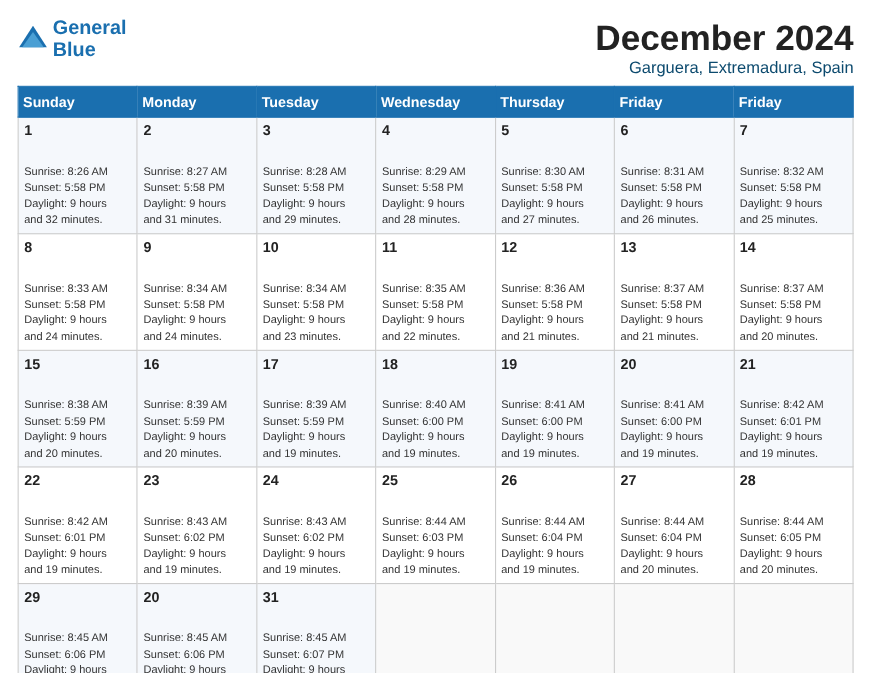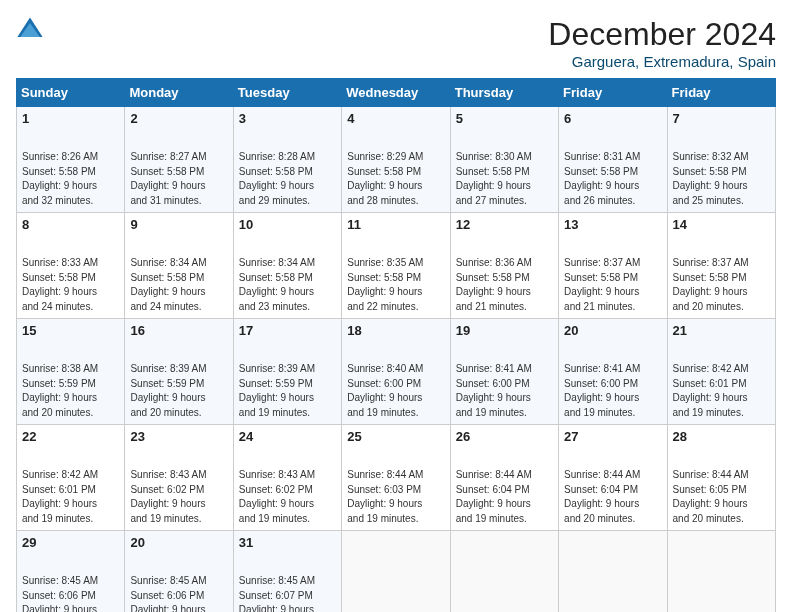--- a/index.html
+++ b/index.html
@@ -32,21 +32,21 @@
     }
     .logo-icon {
       width: 28px;
       height: 28px;
     }
     .title-block {
       text-align: right;
     }
     .month-title {
       font-size: 32px;
-      font-weight: normal;
+      font-weight: bold;
       color: #222;
     }
     .location-title {
       font-size: 15px;
       color: #0c4a6e;
     }
     .calendar {
       width: 100%;
       border-collapse: collapse;
       font-size: 11px;
@@ -93,20 +93,24 @@
   </style>
 </head>
 <body>
 
 <div class="header-area">
   <div class="logo">
     <svg class="logo-icon" viewBox="0 0 40 40" xmlns="http://www.w3.org/2000/svg">
       <polygon points="20,2 38,30 2,30" fill="#1a6faf"></polygon>
       <polygon points="20,10 34,30 6,30" fill="#4a9fd4"></polygon>
     </svg>
+    <div class="logo-text">
+      <span>General</span><br>
+      <span style="color:#1a6faf;">Blue</span>
+    </div>
   </div>
   <div class="title-block">
     <div class="month-title">December 2024</div>
     <div class="location-title">Garguera, Extremadura, Spain</div>
   </div>
 </div>
 
 <table class="calendar">
   <thead>
     <tr id="weekday-row">

